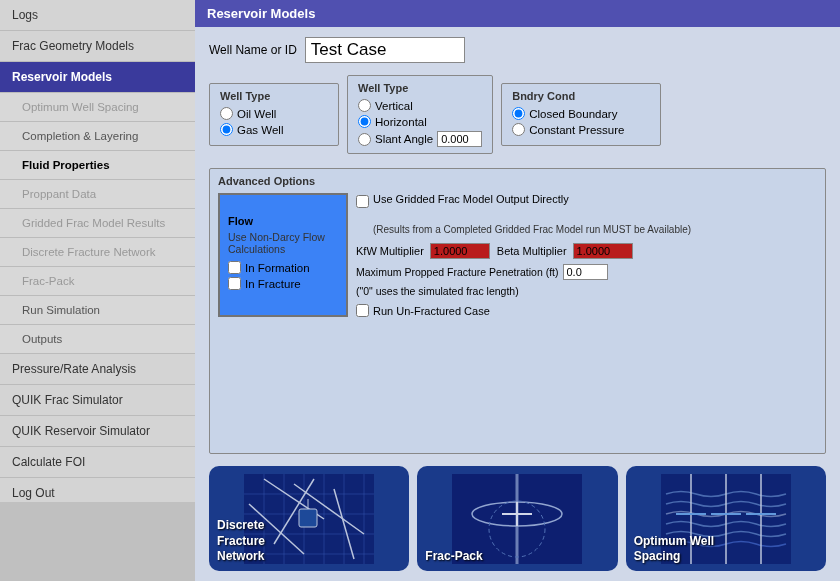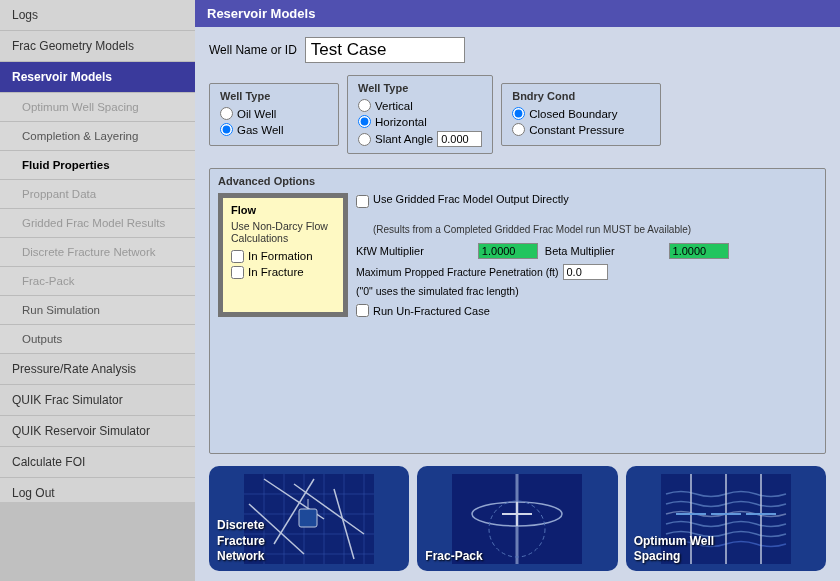--- a/index.html
+++ b/index.html
@@ -153,38 +153,38 @@
       font-size: 11px;
       font-weight: bold;
       margin-bottom: 6px;
       color: #333;
     }
     .advanced-inner {
       display: flex;
       gap: 8px;
     }
     .flow-box {
-      border: 5px solid #737373;
-      background: #fef9c3;
-      padding: 6px 8px;
+      border: 2px solid #737373;
+      background: #3b82f6;
+      padding: 20px 8px;
       min-width: 130px;
     }
     .flow-title {
       font-size: 11px;
       font-weight: bold;
       margin-bottom: 4px;
     }
     .flow-sub-title {
       font-size: 10.5px;
       margin-bottom: 6px;
       color: #333;
     }
     .check-row {
       display: flex;
-      align-items: flex-start;
+      align-items: center;
       gap: 4px;
       font-size: 11.5px;
       margin-bottom: 3px;
     }
     .check-row input[type=checkbox] { margin: 0; }
 
     .right-options {
       flex: 1;
       display: flex;
       flex-direction: column;
@@ -211,22 +211,21 @@
       align-items: center;
       justify-content: flex-end;
       gap: 6px;
       font-size: 11px;
     }
     .multiplier-row input {
       width: 60px;
       border: 1px solid #888;
       padding: 1px 3px;
       font-size: 11px;
-      background: #22c55e;
-      margin-left: 48px;
+      background: #b91c1c;
     }
     .max-prop-row {
       font-size: 10.5px;
       display: flex;
       align-items: center;
       gap: 4px;
       flex-wrap: wrap;
     }
     .max-prop-row input {
       width: 45px;

